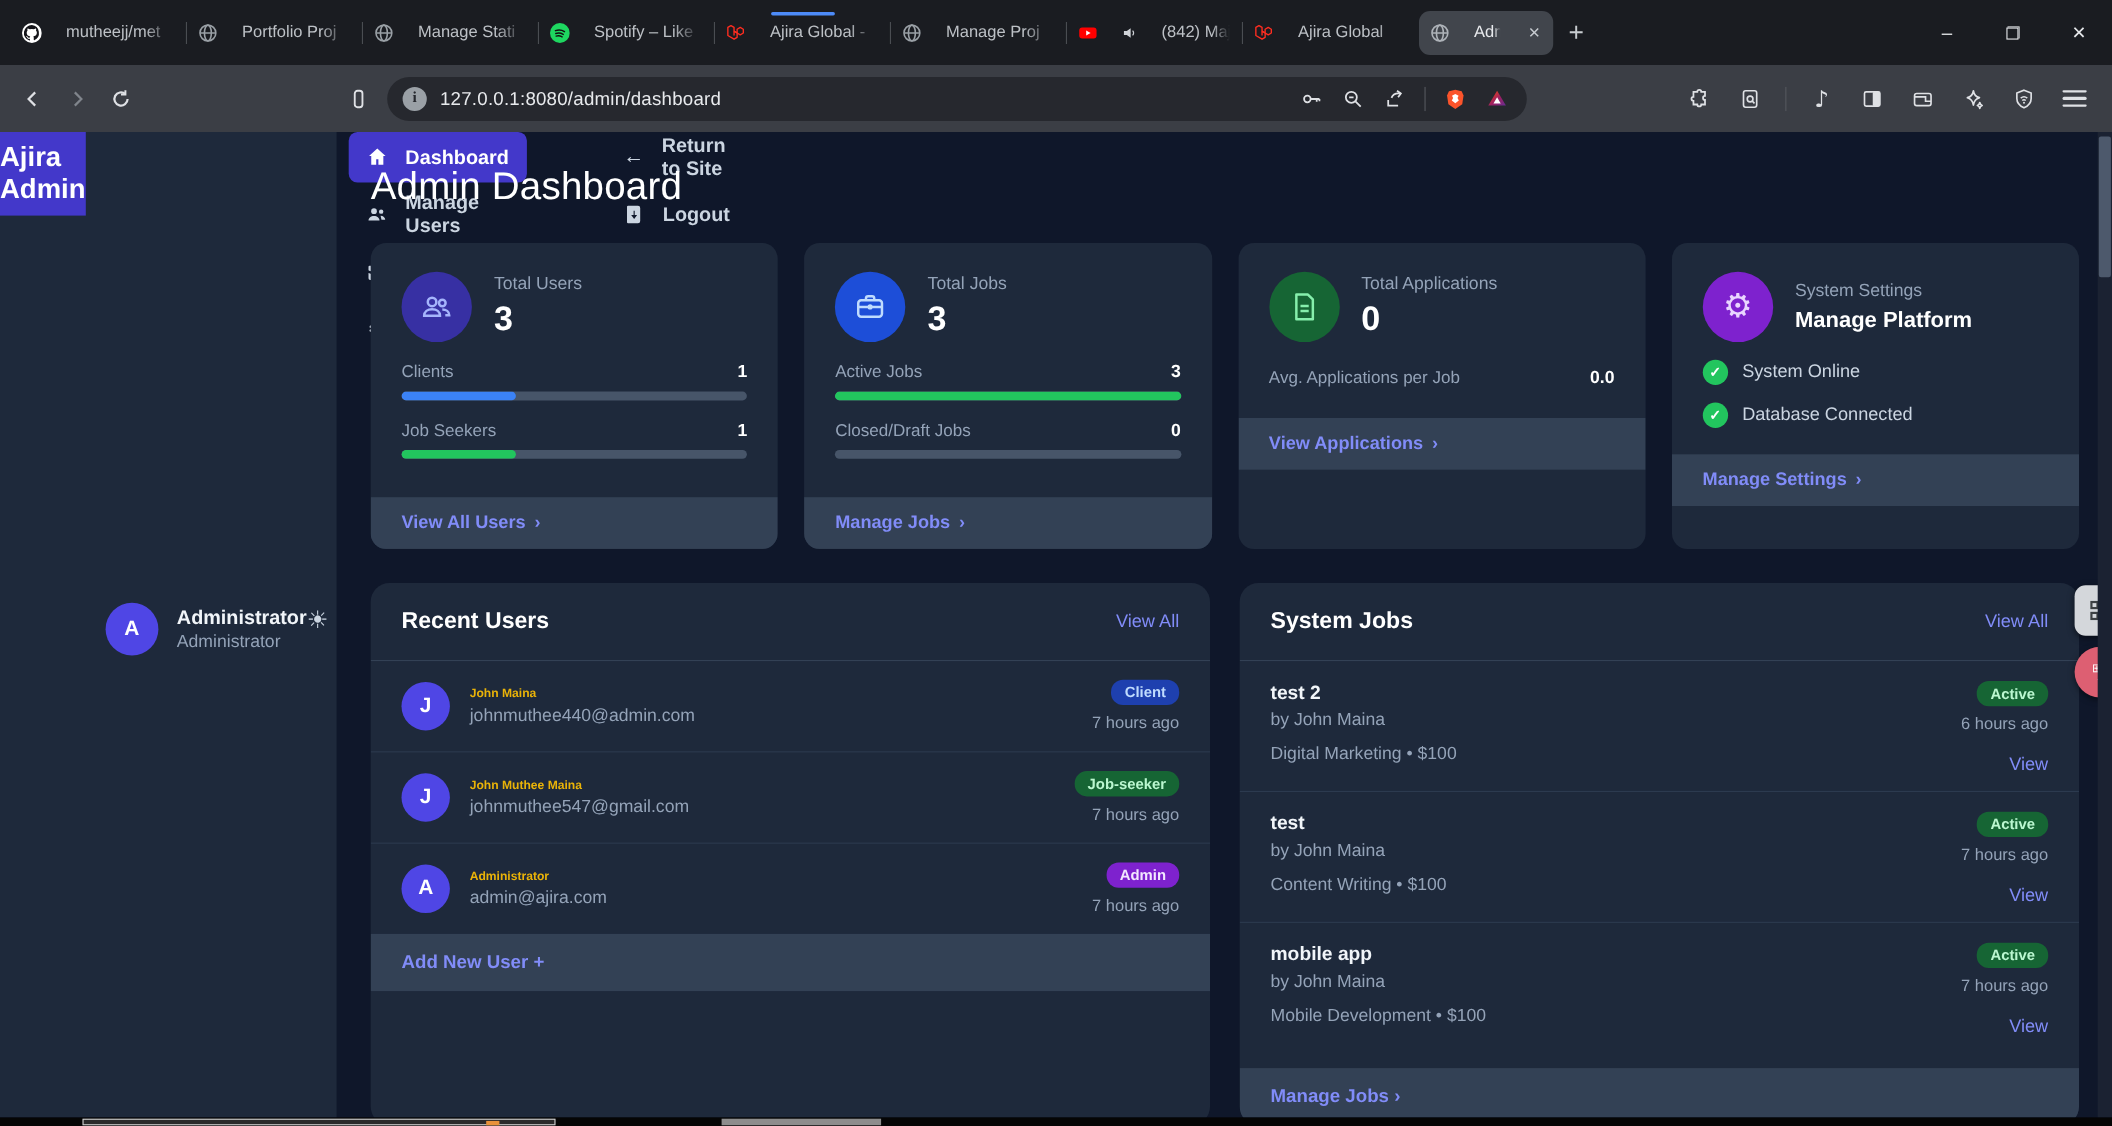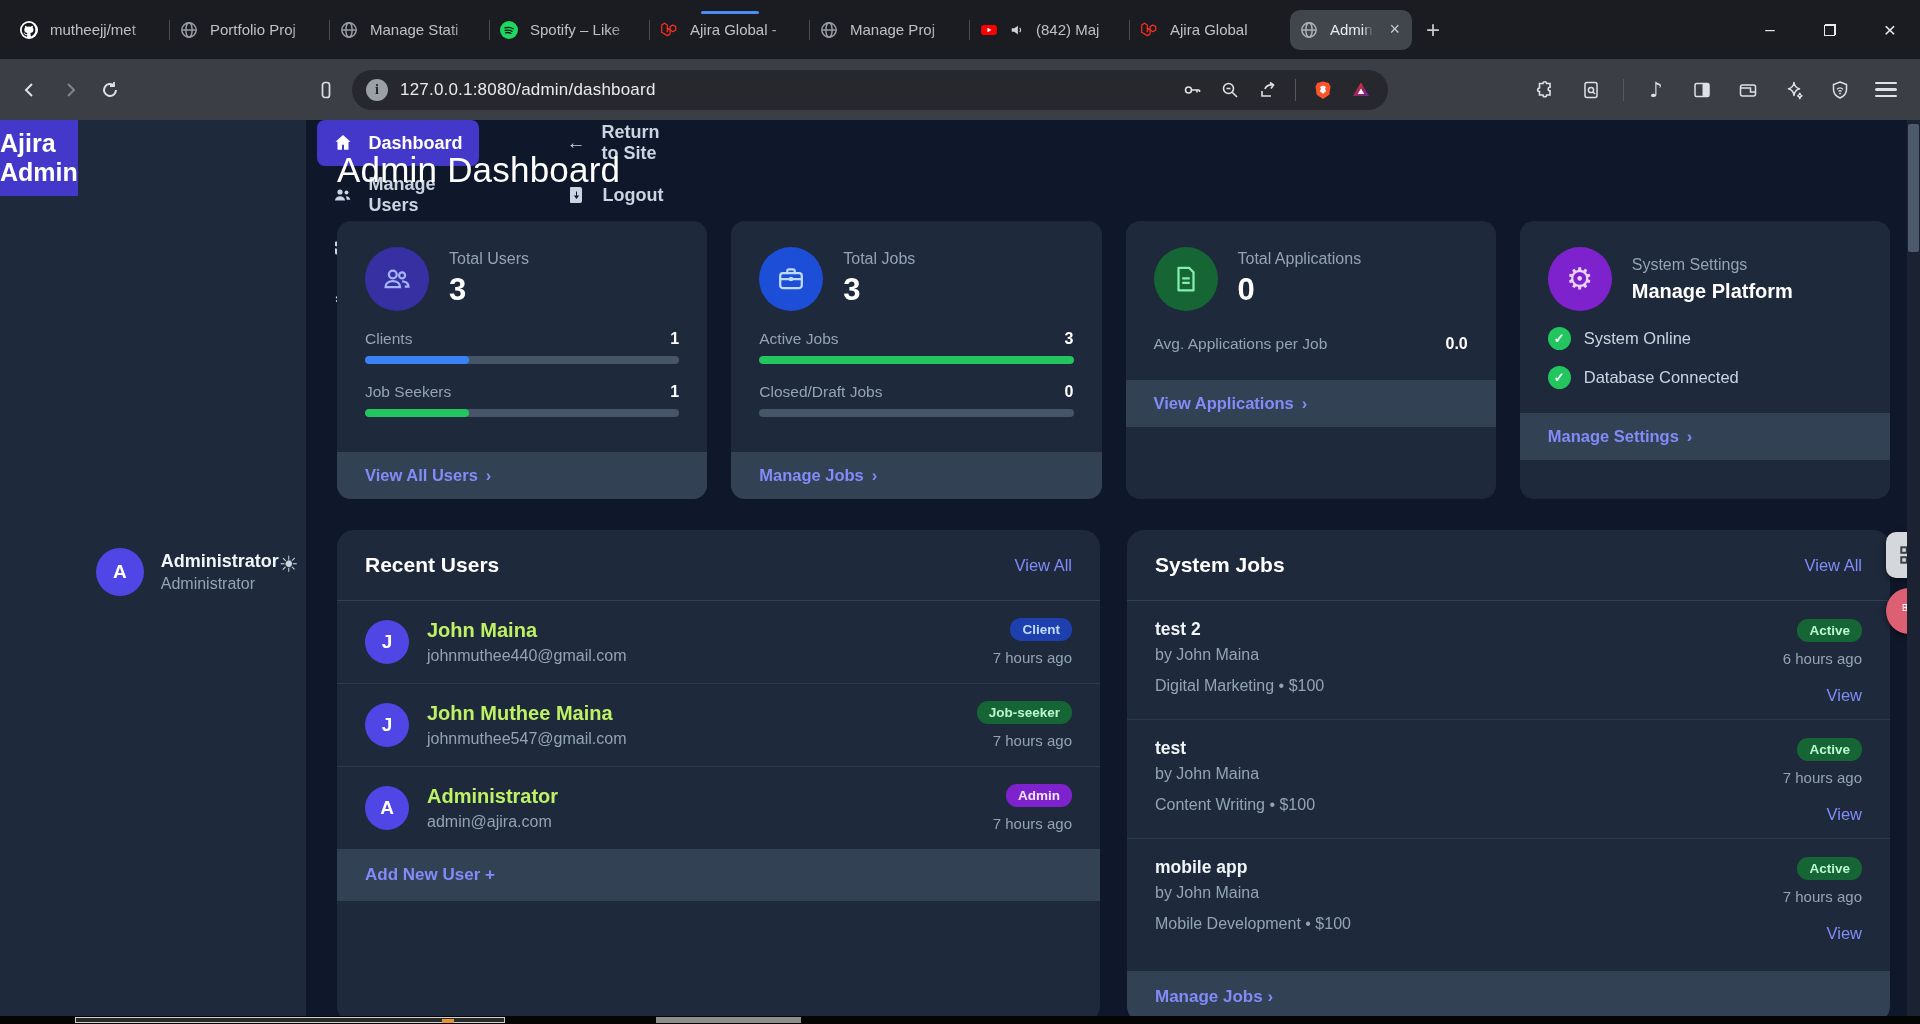--- a/index.html
+++ b/index.html
@@ -2,21 +2,21 @@
 <html><head>
 <meta charset="utf-8">
 <style>
   * { margin:0; padding:0; box-sizing:border-box; }
   html,body { width:1920px; height:1024px; overflow:hidden; background:#050505;
     font-family:"Liberation Sans", sans-serif; }
   .browser { width:1920px; height:1024px; display:flex; flex-direction:column; }
 
   
   .tabbar { height:59px; background:#1a1c21; display:flex; align-items:center; padding-left:10px; flex:0 0 auto; }
-  .tab { position:relative; width:160px; height:40px; display:flex; align-items:center; gap:12px;
+  .tab { position:relative; width:160px; height:40px; display:flex; align-items:center; gap:22px;
          padding:0 10px; color:#bdc1c6; font-size:15px; cursor:pointer; }
   .tab + .tab::before { content:""; position:absolute; left:-1px; top:10px; height:20px; width:1px; background:#4a4d52; }
   .tab.active { background:#41454c; border-radius:10px; color:#e8eaed; width:122px; }
   .tab.active::before { display:none; }
   .tab .title { flex:1; white-space:nowrap; overflow:hidden;
         -webkit-mask-image:linear-gradient(to right,#000 72%,transparent 97%);
                 mask-image:linear-gradient(to right,#000 72%,transparent 97%); }
   .tab .close { font-size:18px; color:#c7cbd0; padding:0 2px; }
   .favicon { width:18px; height:18px; flex:0 0 auto; display:inline-flex; align-items:center; justify-content:center; }
   .favicon svg { width:18px; height:18px; }
@@ -107,21 +107,21 @@
   
   .panels { display:grid; grid-template-columns:1fr 1fr; gap:27px; margin-top:31px; }
   .panel { background:#1e293b; border-radius:17px; display:flex; flex-direction:column; overflow:hidden; }
   .panel-head { display:flex; align-items:center; justify-content:space-between; padding:23px 28px;
                 border-bottom:1px solid #334155; }
   .panel-title { color:#ffffff; font-size:21px; font-weight:bold; }
   .view-all { color:#818cf8; font-size:16.5px; cursor:pointer; }
   .user-row { display:flex; align-items:center; padding:17px 28px; }
   .user-row + .user-row { border-top:1px solid #2c3a4f; }
   .user-row .avatar { width:44px; height:44px; margin-right:18px; }
-  .u-name { color:#bef264; font-size:20px; font-weight:bold; }
+  .u-name { color:#eab308; font-size:11px; font-weight:bold; }
   .u-email { color:#94a3b8; font-size:16px; margin-top:5px; }
   .row-right { margin-left:auto; text-align:right; display:flex; flex-direction:column; align-items:flex-end; gap:8px; }
   .badge { display:inline-block; padding:4px 12px; border-radius:11px; font-size:13.5px; font-weight:bold; }
   .badge-blue { background:#1e40af; color:#bfdbfe; }
   .badge-green { background:#166534; color:#bbf7d0; }
   .badge-purple { background:#7e22ce; color:#f3e8ff; }
   .time { color:#94a3b8; font-size:15px; }
   .panel-footer { background:#334155; padding:16px 28px; color:#818cf8; font-size:17px; font-weight:bold; cursor:pointer; }
   .panel-fill { flex:1; }
   .job-row { display:flex; padding:18px 28px 14px; }
@@ -585,21 +585,21 @@
         <section class="panel">
           <div class="panel-head">
             <span class="panel-title">Recent Users</span>
             <span class="view-all">View All</span>
           </div>
 
           <div class="user-row">
             <div class="avatar">J</div>
             <div>
               <div class="u-name">John Maina</div>
-              <div class="u-email">johnmuthee440@gmail.com</div>
+              <div class="u-email">johnmuthee440@admin.com</div>
             </div>
             <div class="row-right">
               <span class="badge badge-blue">Client</span>
               <span class="time">7 hours ago</span>
             </div>
           </div>
 
           <div class="user-row">
             <div class="avatar">J</div>
             <div>

